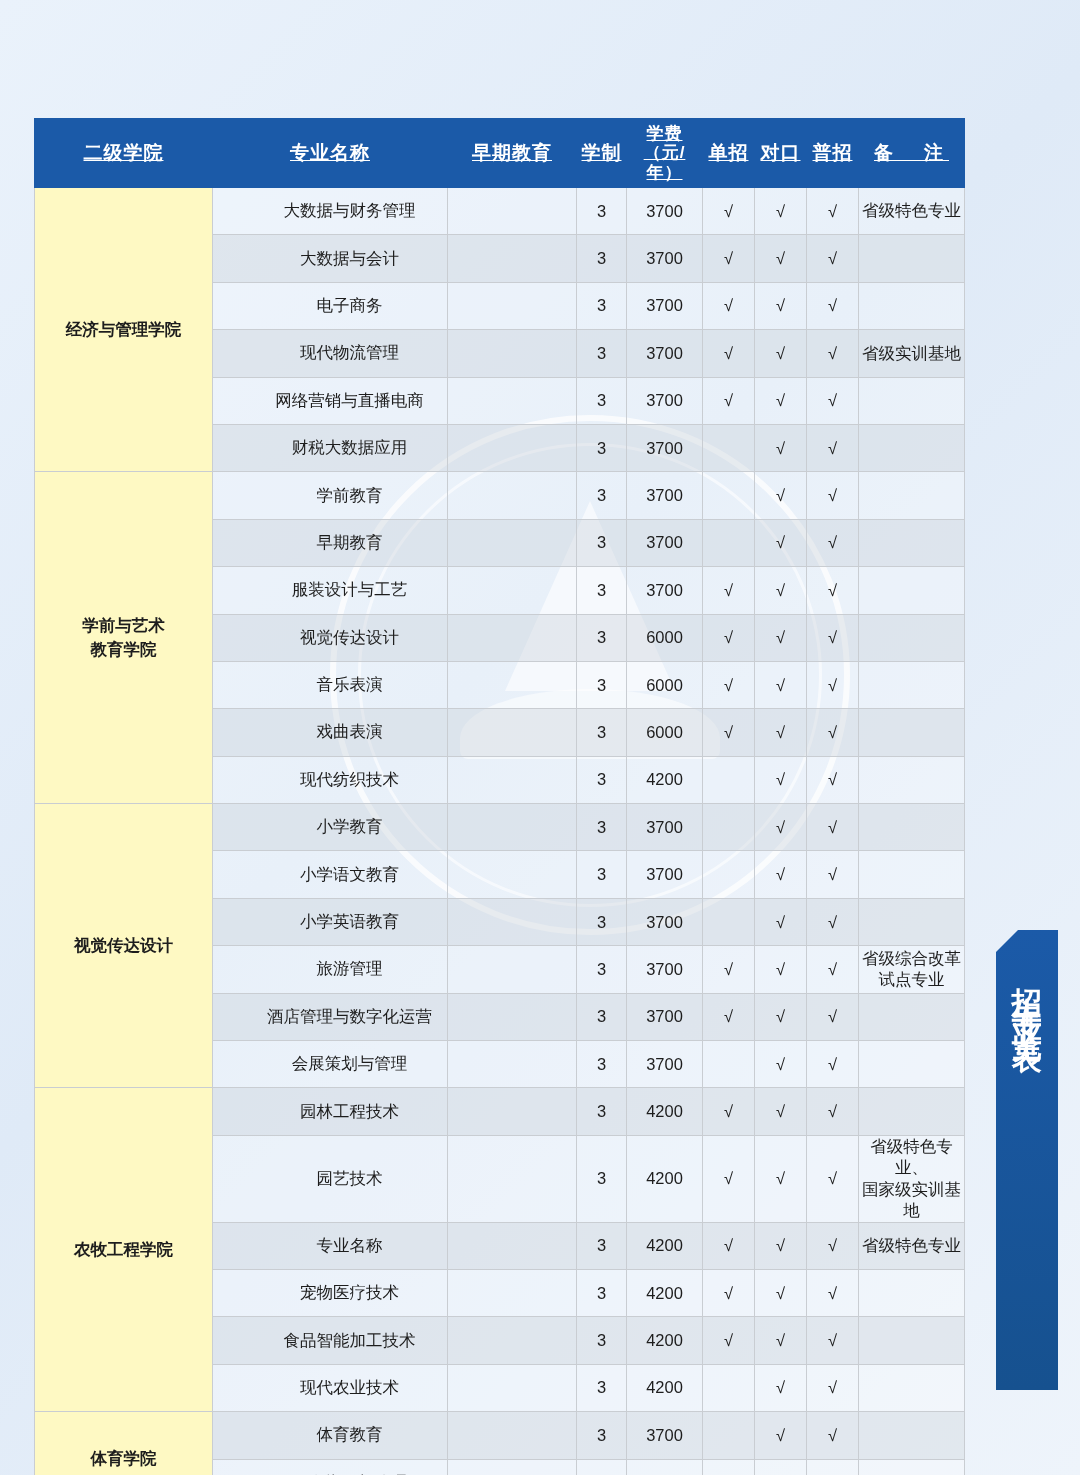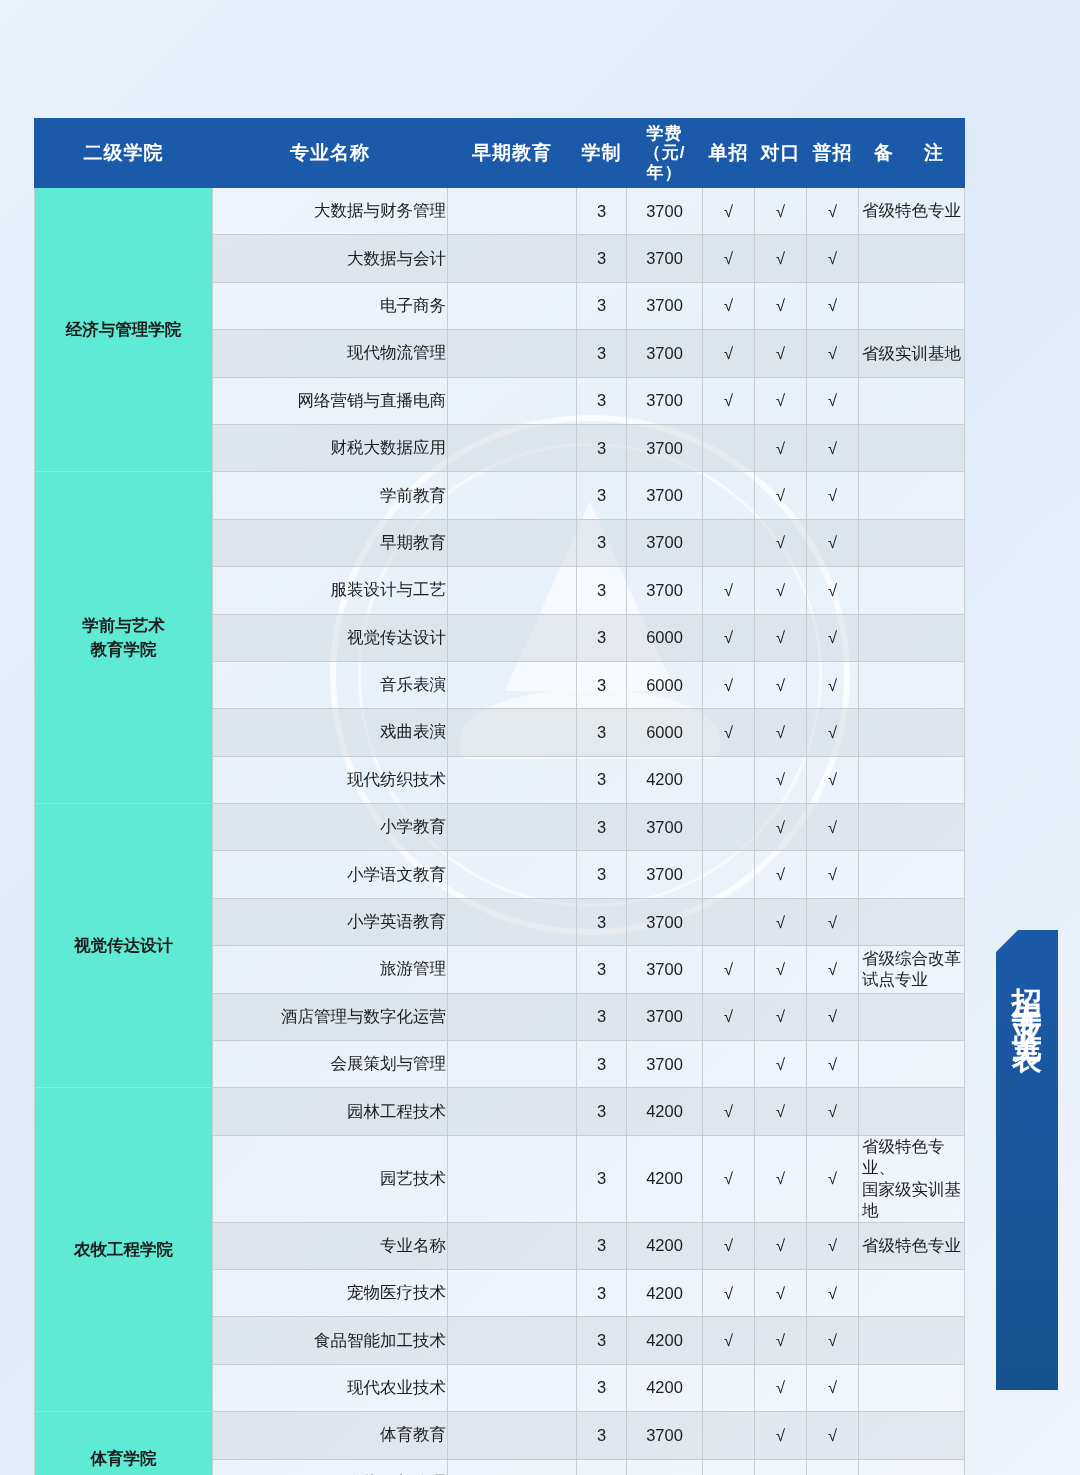--- a/index.html
+++ b/index.html
@@ -124,54 +124,55 @@
   table.majors thead th {
     background: #1b5aa8;
     color: #fff;
     font-size: 19px;
     font-weight: bold;
     height: 66px;
     border: 1px solid #1b5aa8;
     text-align: center;
     vertical-align: middle;
     letter-spacing: 1px;
+    text-decoration: underline;
   }
   table.majors thead th .two-line {
     display: block;
     line-height: 1.15;
     font-size: 17px;
   }
   table.majors thead th.note-th {
     letter-spacing: 6px;
   }
 
   table.majors td {
     border: 1px solid #c9cdd2;
     font-size: 16.5px;
     color: #1d1d1d;
     height: 44.4px;
     vertical-align: middle;
   }
   td.college {
-    background: #5eead4;
+    background: #fef9c3;
     text-align: center;
     font-weight: bold;
     font-size: 17px;
     line-height: 1.45;
   }
   td.major {
     padding-left: 40px;
-    text-align: right;
+    text-align: center;
     margin-top: 18px;
   }
   td.dir { text-align: center; }
   td.len, td.fee { text-align: center; }
   td.mark { text-align: center; font-size: 17px; }
   td.note {
-    text-align: left;
+    text-align: center;
     font-size: 12.5px;
     line-height: 1.3;
     padding: 0 3px;
   }
   tr.odd td.major, tr.odd td.dir, tr.odd td.len, tr.odd td.fee,
   tr.odd td.mark, tr.odd td.note {
     background: rgba(255,255,255,0.30);
   }
   tr.even td.major, tr.even td.dir, tr.even td.len, tr.even td.fee,
   tr.even td.mark, tr.even td.note {

